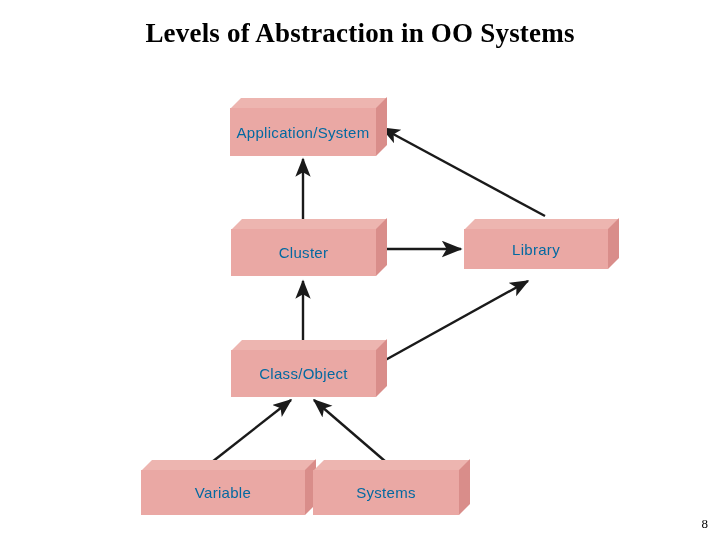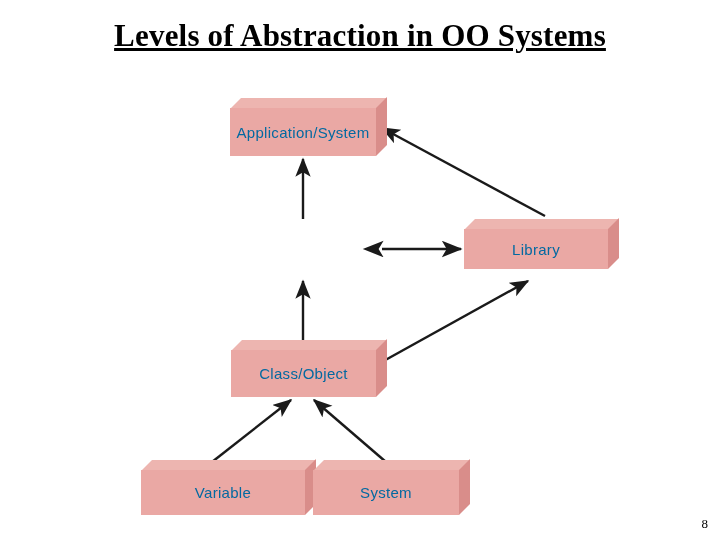--- a/index.html
+++ b/index.html
@@ -16,25 +16,24 @@
     font-family: "Liberation Sans", sans-serif;
   }
   #slide-title {
     position: absolute;
     left: 0;
     top: 18px;
     width: 720px;
     text-align: center;
     font-family: "Liberation Serif", serif;
     font-weight: bold;
-    font-size: 31px;
+    font-size: 27px;
     color: #000000;
     letter-spacing: 0.2px;
     white-space: nowrap;
-    text-decoration: underline;
   }
   #diagram {
     position: absolute;
     left: 0;
     top: 0;
     width: 720px;
     height: 540px;
   }
   #arrow-layer {
     position: absolute;
@@ -137,20 +136,26 @@
       <line x1="386" y1="462" x2="314" y2="400" stroke="#1a1a1a" stroke-width="2.4" marker-end="url(#ah)"></line>
     </svg>
 
     <div class="node" style="left:230px; top:98px; width:146px; height:58px;">
       <div class="face-top"></div>
       <div class="face-side"></div>
       <div class="face-front"></div>
       <div class="node-label">Application/System</div>
     </div>
 
+    <div class="node" style="left:231px; top:219px; width:145px; height:57px;">
+      <div class="face-top"></div>
+      <div class="face-side"></div>
+      <div class="face-front"></div>
+      <div class="node-label">Cluster</div>
+    </div>
 
     <div class="node" style="left:464px; top:219px; width:144px; height:50px;">
       <div class="face-top"></div>
       <div class="face-side"></div>
       <div class="face-front"></div>
       <div class="node-label">Library</div>
     </div>
 
     <div class="node" style="left:231px; top:340px; width:145px; height:57px;">
       <div class="face-top"></div>
@@ -163,20 +168,20 @@
       <div class="face-top"></div>
       <div class="face-side"></div>
       <div class="face-front"></div>
       <div class="node-label">Variable</div>
     </div>
 
     <div class="node" style="left:313px; top:460px; width:146px; height:55px;">
       <div class="face-top"></div>
       <div class="face-side"></div>
       <div class="face-front"></div>
-      <div class="node-label">System</div>
+      <div class="node-label">Systems</div>
     </div>
 
   </div>
 
   <div id="page-number">8</div>
 
 </div>
 
 </body></html>

